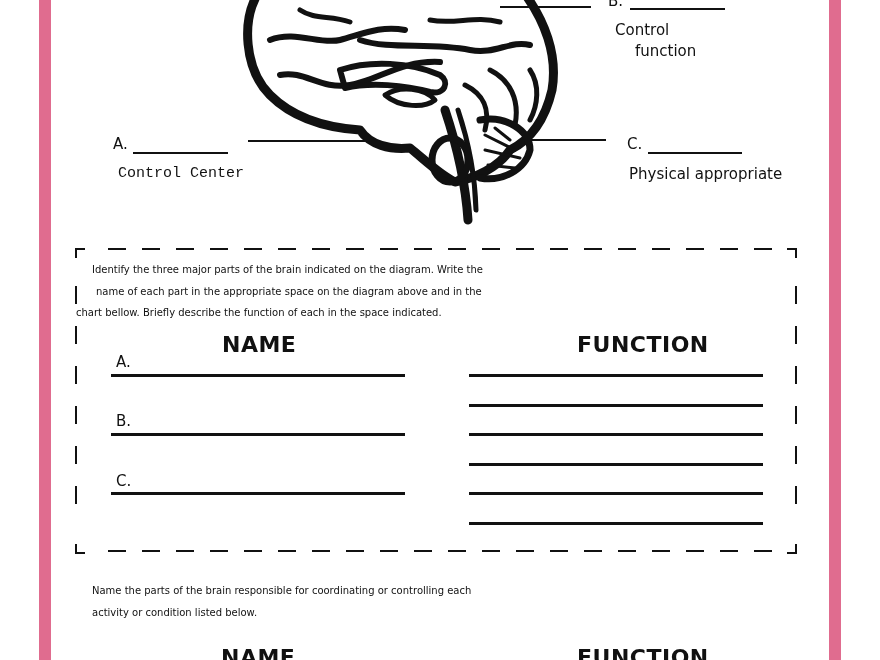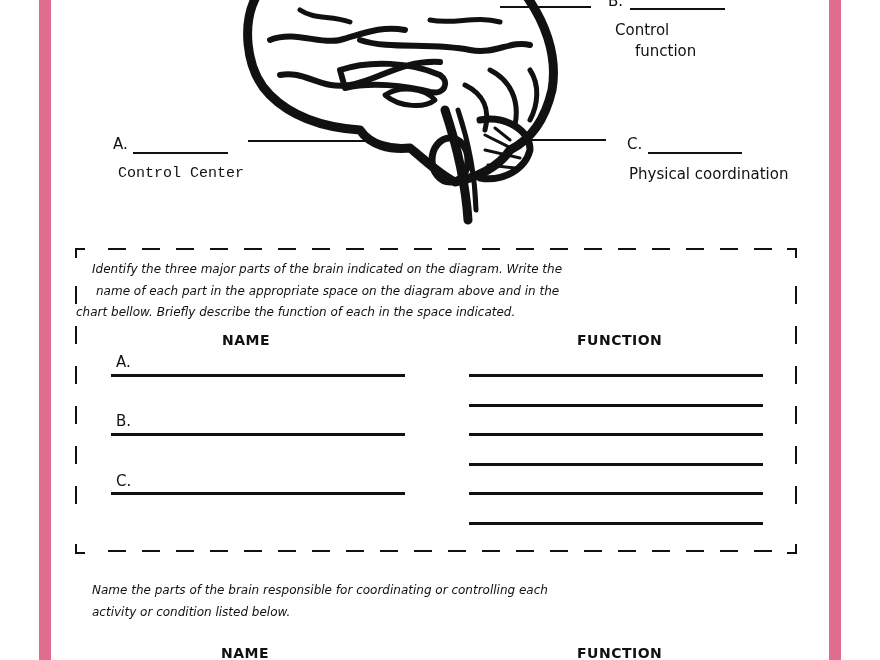--- a/index.html
+++ b/index.html
@@ -13,22 +13,22 @@
     .pink-right { left: 829px; }
     .txt { position: absolute; font-size: 15px; line-height: 22px; white-space: nowrap; }
     .line { position: absolute; height: 2px; background: #111; }
     .thick { position: absolute; height: 3px; background: #111; }
     .brain { position: absolute; left: 240px; top: 0; width: 320px; height: 228px; }
     .dash-h { position: absolute; height: 2px;
       background: repeating-linear-gradient(90deg, #111 0 18px, transparent 18px 34px); }
     .dash-v { position: absolute; width: 2px;
       background: repeating-linear-gradient(180deg, #111 0 18px, transparent 18px 40px); }
     .corner { position: absolute; width: 8px; height: 8px; }
-    .header { position: absolute; font-size: 14px; font-weight: bold; letter-spacing: 0.5px; }
-    .para { position: absolute; font-size: 12px; line-height: 21.5px; font-style: italic; }
+    .header { position: absolute; font-size: 22px; font-weight: bold; letter-spacing: 0.5px; }
+    .para { position: absolute; font-size: 10px; line-height: 21.5px; }
   </style>
 </head>
 <body>
 
 <div class="pink-bar pink-left"></div>
 <div class="pink-bar pink-right"></div>
 
 <svg class="brain" viewBox="0 0 320 228">
   <g fill="none" stroke="#111" stroke-linecap="round" stroke-linejoin="round">
 
@@ -64,21 +64,21 @@
 <div class="line" style="left:133px; top:152px; width:95px;"></div>
 <div class="txt" style="left:118px; top:163px;font-family:Liberation Mono, monospace;">Control Center</div>
 
 <div class="txt" style="left:608px; top:-10px;">B.</div>
 <div class="line" style="left:630px; top:8px; width:95px;"></div>
 <div class="txt" style="left:615px; top:19px;">Control</div>
 <div class="txt" style="left:635px; top:40px;">function</div>
 
 <div class="txt" style="left:627px; top:133px;">C.</div>
 <div class="line" style="left:648px; top:152px; width:94px;"></div>
-<div class="txt" style="left:629px; top:163px;">Physical coordination</div>
+<div class="txt" style="left:629px; top:163px;">Physical appropriate</div>
 
 <div>
   <div class="dash-h" style="left:108px; top:248px; width:664px;"></div>
   <div class="dash-h" style="left:108px; top:550px; width:664px;"></div>
   <div class="dash-v" style="left:75px; top:286px; height:240px;"></div>
   <div class="dash-v" style="left:795px; top:286px; height:240px;"></div>
   <div class="corner" style="left:75px; top:248px; border-left:2px solid #111; border-top:2px solid #111;"></div>
   <div class="corner" style="left:787px; top:248px; border-right:2px solid #111; border-top:2px solid #111;"></div>
   <div class="corner" style="left:75px; top:544px; border-left:2px solid #111; border-bottom:2px solid #111;"></div>
   <div class="corner" style="left:787px; top:544px; border-right:2px solid #111; border-bottom:2px solid #111;"></div>

